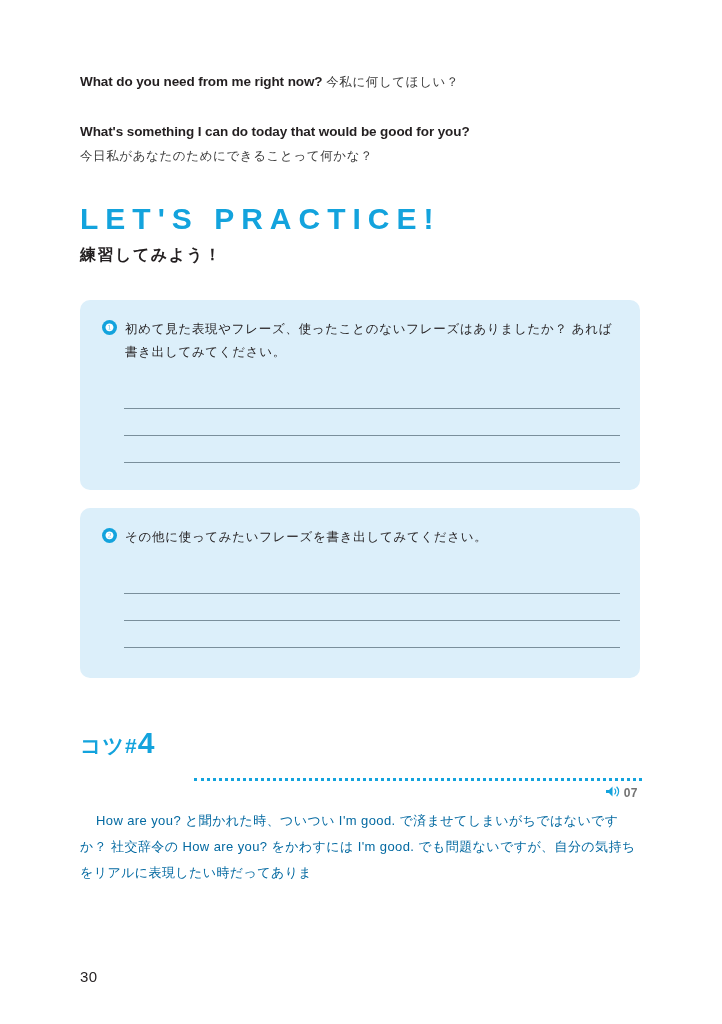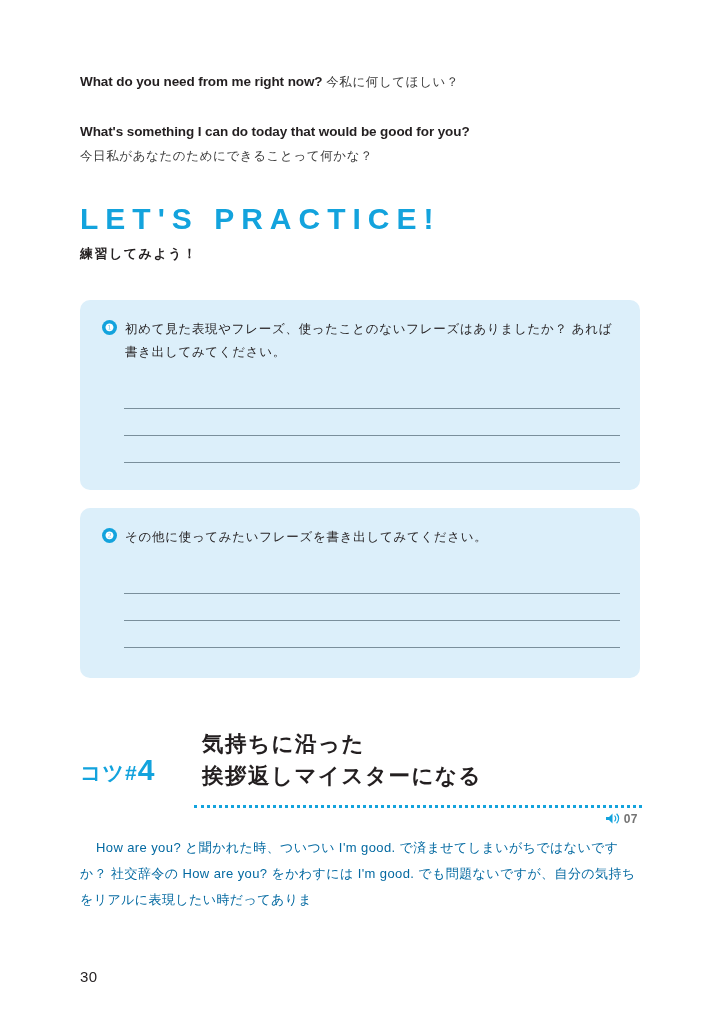--- a/index.html
+++ b/index.html
@@ -71,21 +71,21 @@
   .practice-en {
     color: #13a3dd;
     font-weight: bold;
     font-size: 30px;
     letter-spacing: 7px;
     line-height: 1.1;
   }
   .practice-ja {
     margin-top: 10px;
     font-weight: bold;
-    font-size: 13px;
+    font-size: 16px;
     letter-spacing: 1.5px;
     color: #231f20;
   }
 
   
   .practice-box {
     position: absolute;
     left: 0;
     width: 560px;
     background: #dceffa;
@@ -253,24 +253,20 @@
         <div class="rule-line"></div>
         <div class="rule-line"></div>
       </div>
     </div>
 
     <div class="tip">
       <div class="tip-head">
         <div class="tip-label">
           <span>コツ</span><span>#</span><span class="tip-num">4</span>
         </div>
-        <div class="tip-title">
-          <div>気持ちに沿った</div>
-          <div>挨拶返しマイスターになる</div>
-        </div>
       </div>
       <div class="dotted-rule"></div>
       <div class="audio-row">
         <span class="audio-icon">
           <svg width="15" height="13" viewBox="0 0 15 13" aria-hidden="true">
             <polygon points="1,5 4,5 7.5,1.5 7.5,11.5 4,8 1,8" fill="#13a3dd"></polygon>
             <path d="M9.5 3.6 A4 4 0 0 1 9.5 9.4" stroke="#13a3dd" stroke-width="1.2" fill="none"></path>
             <path d="M11.6 1.8 A6.5 6.5 0 0 1 11.6 11.2" stroke="#13a3dd" stroke-width="1.2" fill="none"></path>
           </svg>
         </span>

